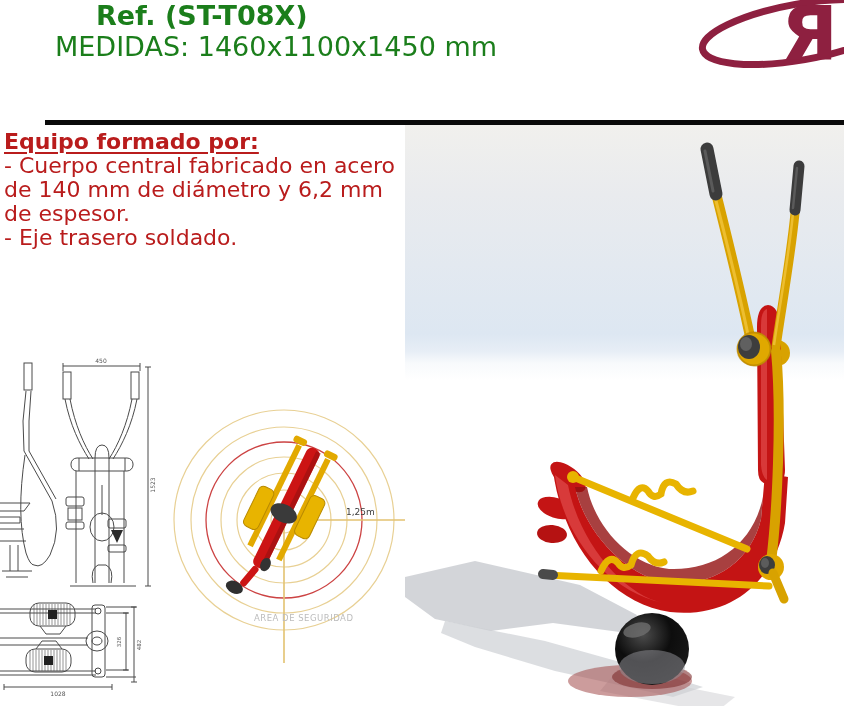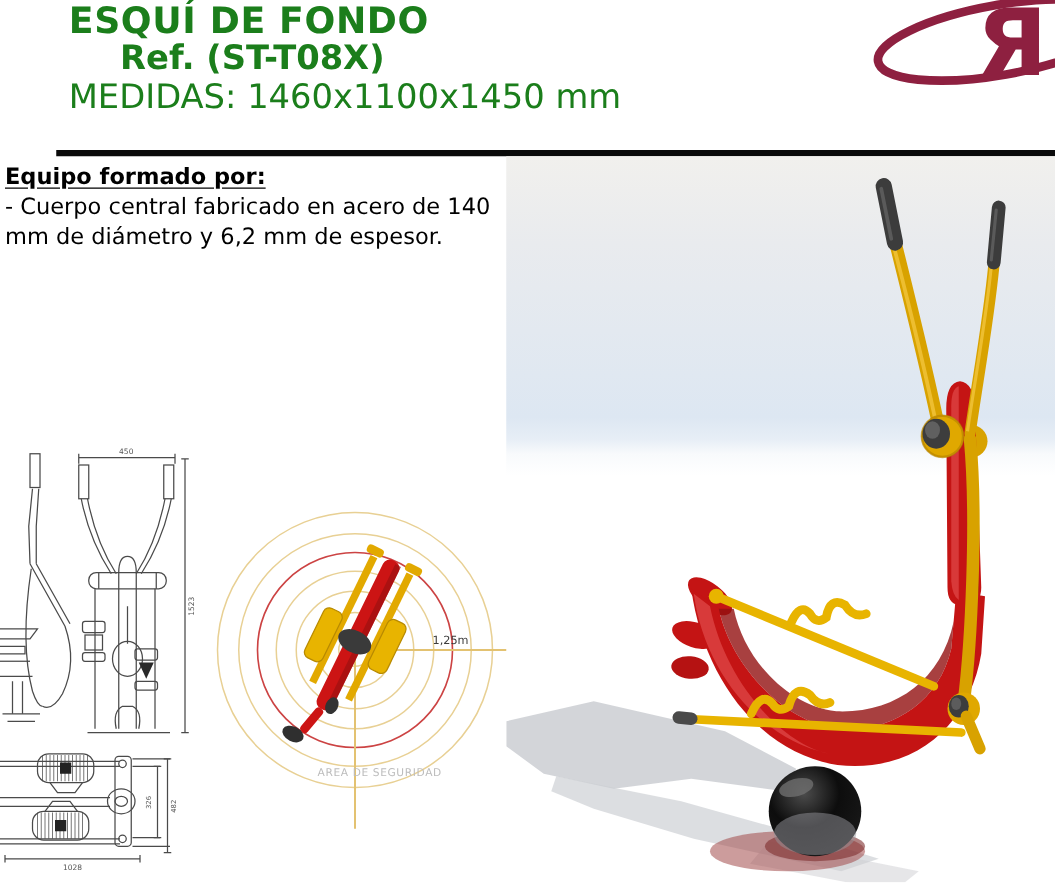--- a/index.html
+++ b/index.html
@@ -6,56 +6,56 @@
   .page{position:relative;width:844px;height:706px;overflow:hidden;background:#fff;
         font-family:"DejaVu Sans",sans-serif;}
   
   .title-block{position:absolute;left:55px;top:1px;color:#1b7e1b;}
   .title-line1{font-size:29px;font-weight:bold;line-height:31px;letter-spacing:0.5px;}
   .title-line2{font-size:27px;font-weight:bold;line-height:30px;margin-left:41px;}
   .title-line3{font-size:27px;font-weight:normal;line-height:31px;}
   .logo{position:absolute;left:695px;top:0;width:220px;height:72px;}
   .rule{position:absolute;left:45px;top:120px;width:799px;height:5px;background:#0a0a0a;}
   
-  .desc{position:absolute;left:4px;top:130px;width:404px;color:#000000;
-        font-size:18px;line-height:24px;}
+  .desc{position:absolute;left:4px;top:130px;width:404px;color:#b91c1c;
+        font-size:22px;line-height:24px;}
   .desc-heading{font-weight:bold;text-decoration:underline;text-underline-offset:3px;}
   
   .tech{position:absolute;left:0;top:355px;width:200px;height:351px;}
   .safety{position:absolute;left:170px;top:405px;width:360px;height:270px;}
   
   .render{position:absolute;left:405px;top:125px;width:439px;height:581px;
     background:linear-gradient(180deg,#f1f0ed 0%,#e9ebee 12%,#e3e9f0 24%,#dde7f2 36%,
       #e7eef6 39%,#f8fafc 41%,#ffffff 44%,#ffffff 100%);}
   .render svg{position:absolute;left:0;top:0;}
   text{font-family:"DejaVu Sans",sans-serif;}
 </style>
 </head>
 <body>
 
 <div class="page">
 
   <header class="title-block">
-    <div class="title-line1">ESQUÍ DE FONDO</div>
     <div class="title-line2">Ref. (ST-T08X)</div>
     <div class="title-line3">MEDIDAS: 1460x1100x1450 mm</div>
   </header>
 
   <div class="logo">
     <svg width="220" height="72" viewBox="0 0 220 72">
       <ellipse cx="105" cy="32" rx="99" ry="28" fill="none" stroke="#8e2040" stroke-width="7" transform="rotate(-10 105 32)"></ellipse>
       <text x="86" y="60" font-size="74" font-weight="bold" fill="#8e2040">Я</text>
     </svg>
   </div>
 
   <div class="rule"></div>
 
   <section class="desc">
     <div class="desc-heading">Equipo formado por:</div>
     <div class="desc-item">- Cuerpo central fabricado en acero de 140 mm de diámetro y 6,2 mm de espesor.</div>
+    <div class="desc-item">- Eje trasero soldado.</div>
   </section>
 
   <svg class="tech" viewBox="0 0 200 351" stroke="#4a4a4a" stroke-width="1" fill="none">
 
     <g>
       <rect x="24" y="8" width="8" height="27"></rect>
       <path d="M26,36 L23,66 L24,96"></path>
       <path d="M31,36 L29,66 L29,96"></path>
       <path d="M24,96 L52,146 Q62,175 50,200 Q42,214 34,210"></path>
       <path d="M29,96 L56,144"></path>

